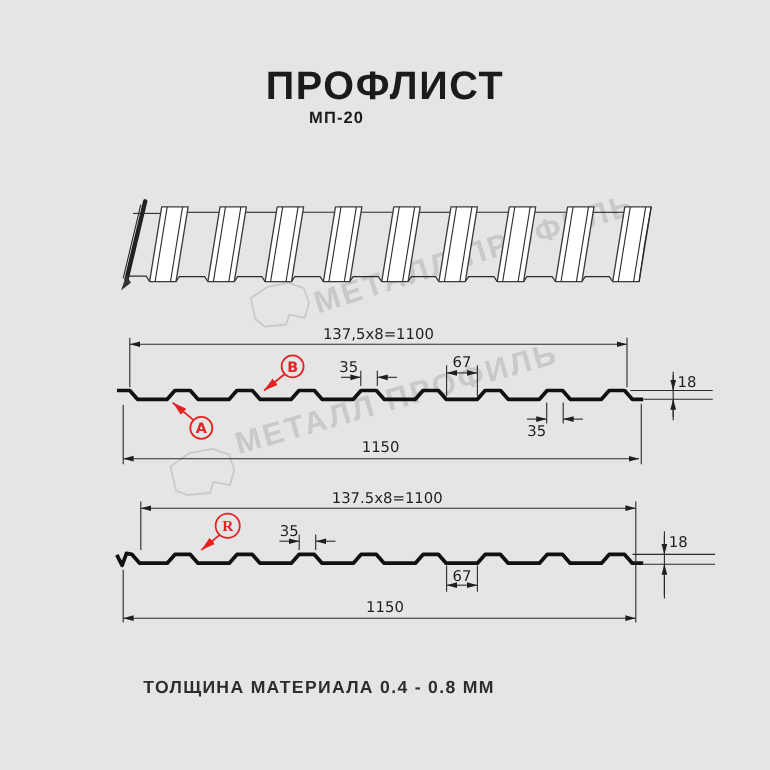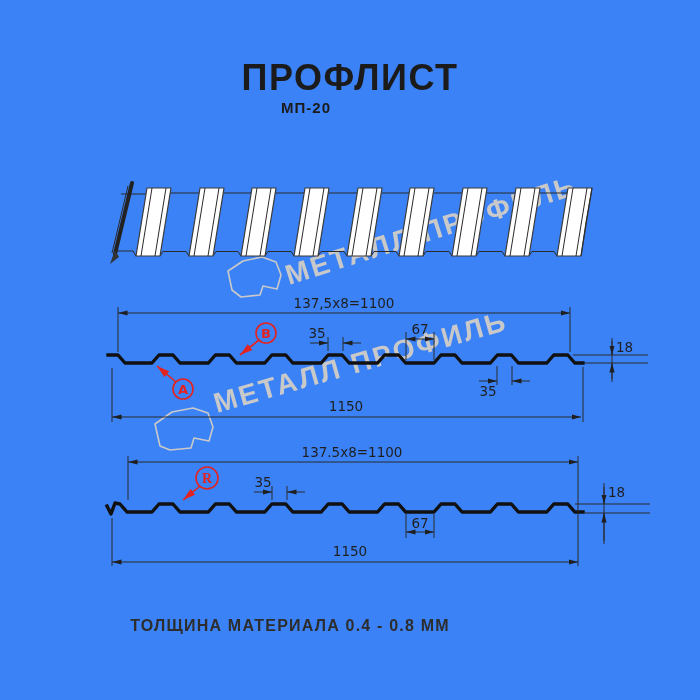--- a/index.html
+++ b/index.html
@@ -1,16 +1,16 @@
 <!DOCTYPE html>
 <html><head>
 <meta charset="utf-8">
 <style>
   html,body{margin:0;padding:0;background:#fff;width:700px;height:700px;overflow:hidden}
-  .page{position:relative;width:700px;height:700px;font-family:"Liberation Sans",sans-serif;background:#3b82f6}
+  .page{position:relative;width:700px;height:700px;font-family:"Liberation Sans",sans-serif;background:#e5e5e5}
   .title{position:absolute;top:57px;left:0;width:700px;text-align:center;font-size:36px;font-weight:bold;letter-spacing:1.5px;color:#1b1b1b}
   .subtitle{position:absolute;top:99px;left:0;width:612px;text-align:center;font-size:15px;font-weight:bold;letter-spacing:1px;color:#1b1b1b}
   .footer{position:absolute;top:617px;left:0;width:580px;text-align:center;font-size:16px;font-weight:bold;letter-spacing:1.2px;color:#2d2d2d}
   svg.drawing{position:absolute;left:0;top:0}
   .thin{stroke:#2a2a2a;stroke-width:1;fill:none}
   .thick{stroke:#111;stroke-width:3.4;fill:none;stroke-linejoin:round;stroke-linecap:square}
   .ribfill{fill:#fff;stroke:#3a3a3a;stroke-width:1.2;stroke-linejoin:round}
   .cut{stroke:#222;stroke-width:4;fill:none;stroke-linecap:round}
   .wedge{fill:#333;stroke:none}
   .dim{font-size:13.5px;fill:#1f1f1f;font-family:"DejaVu Sans","Liberation Sans",sans-serif}

